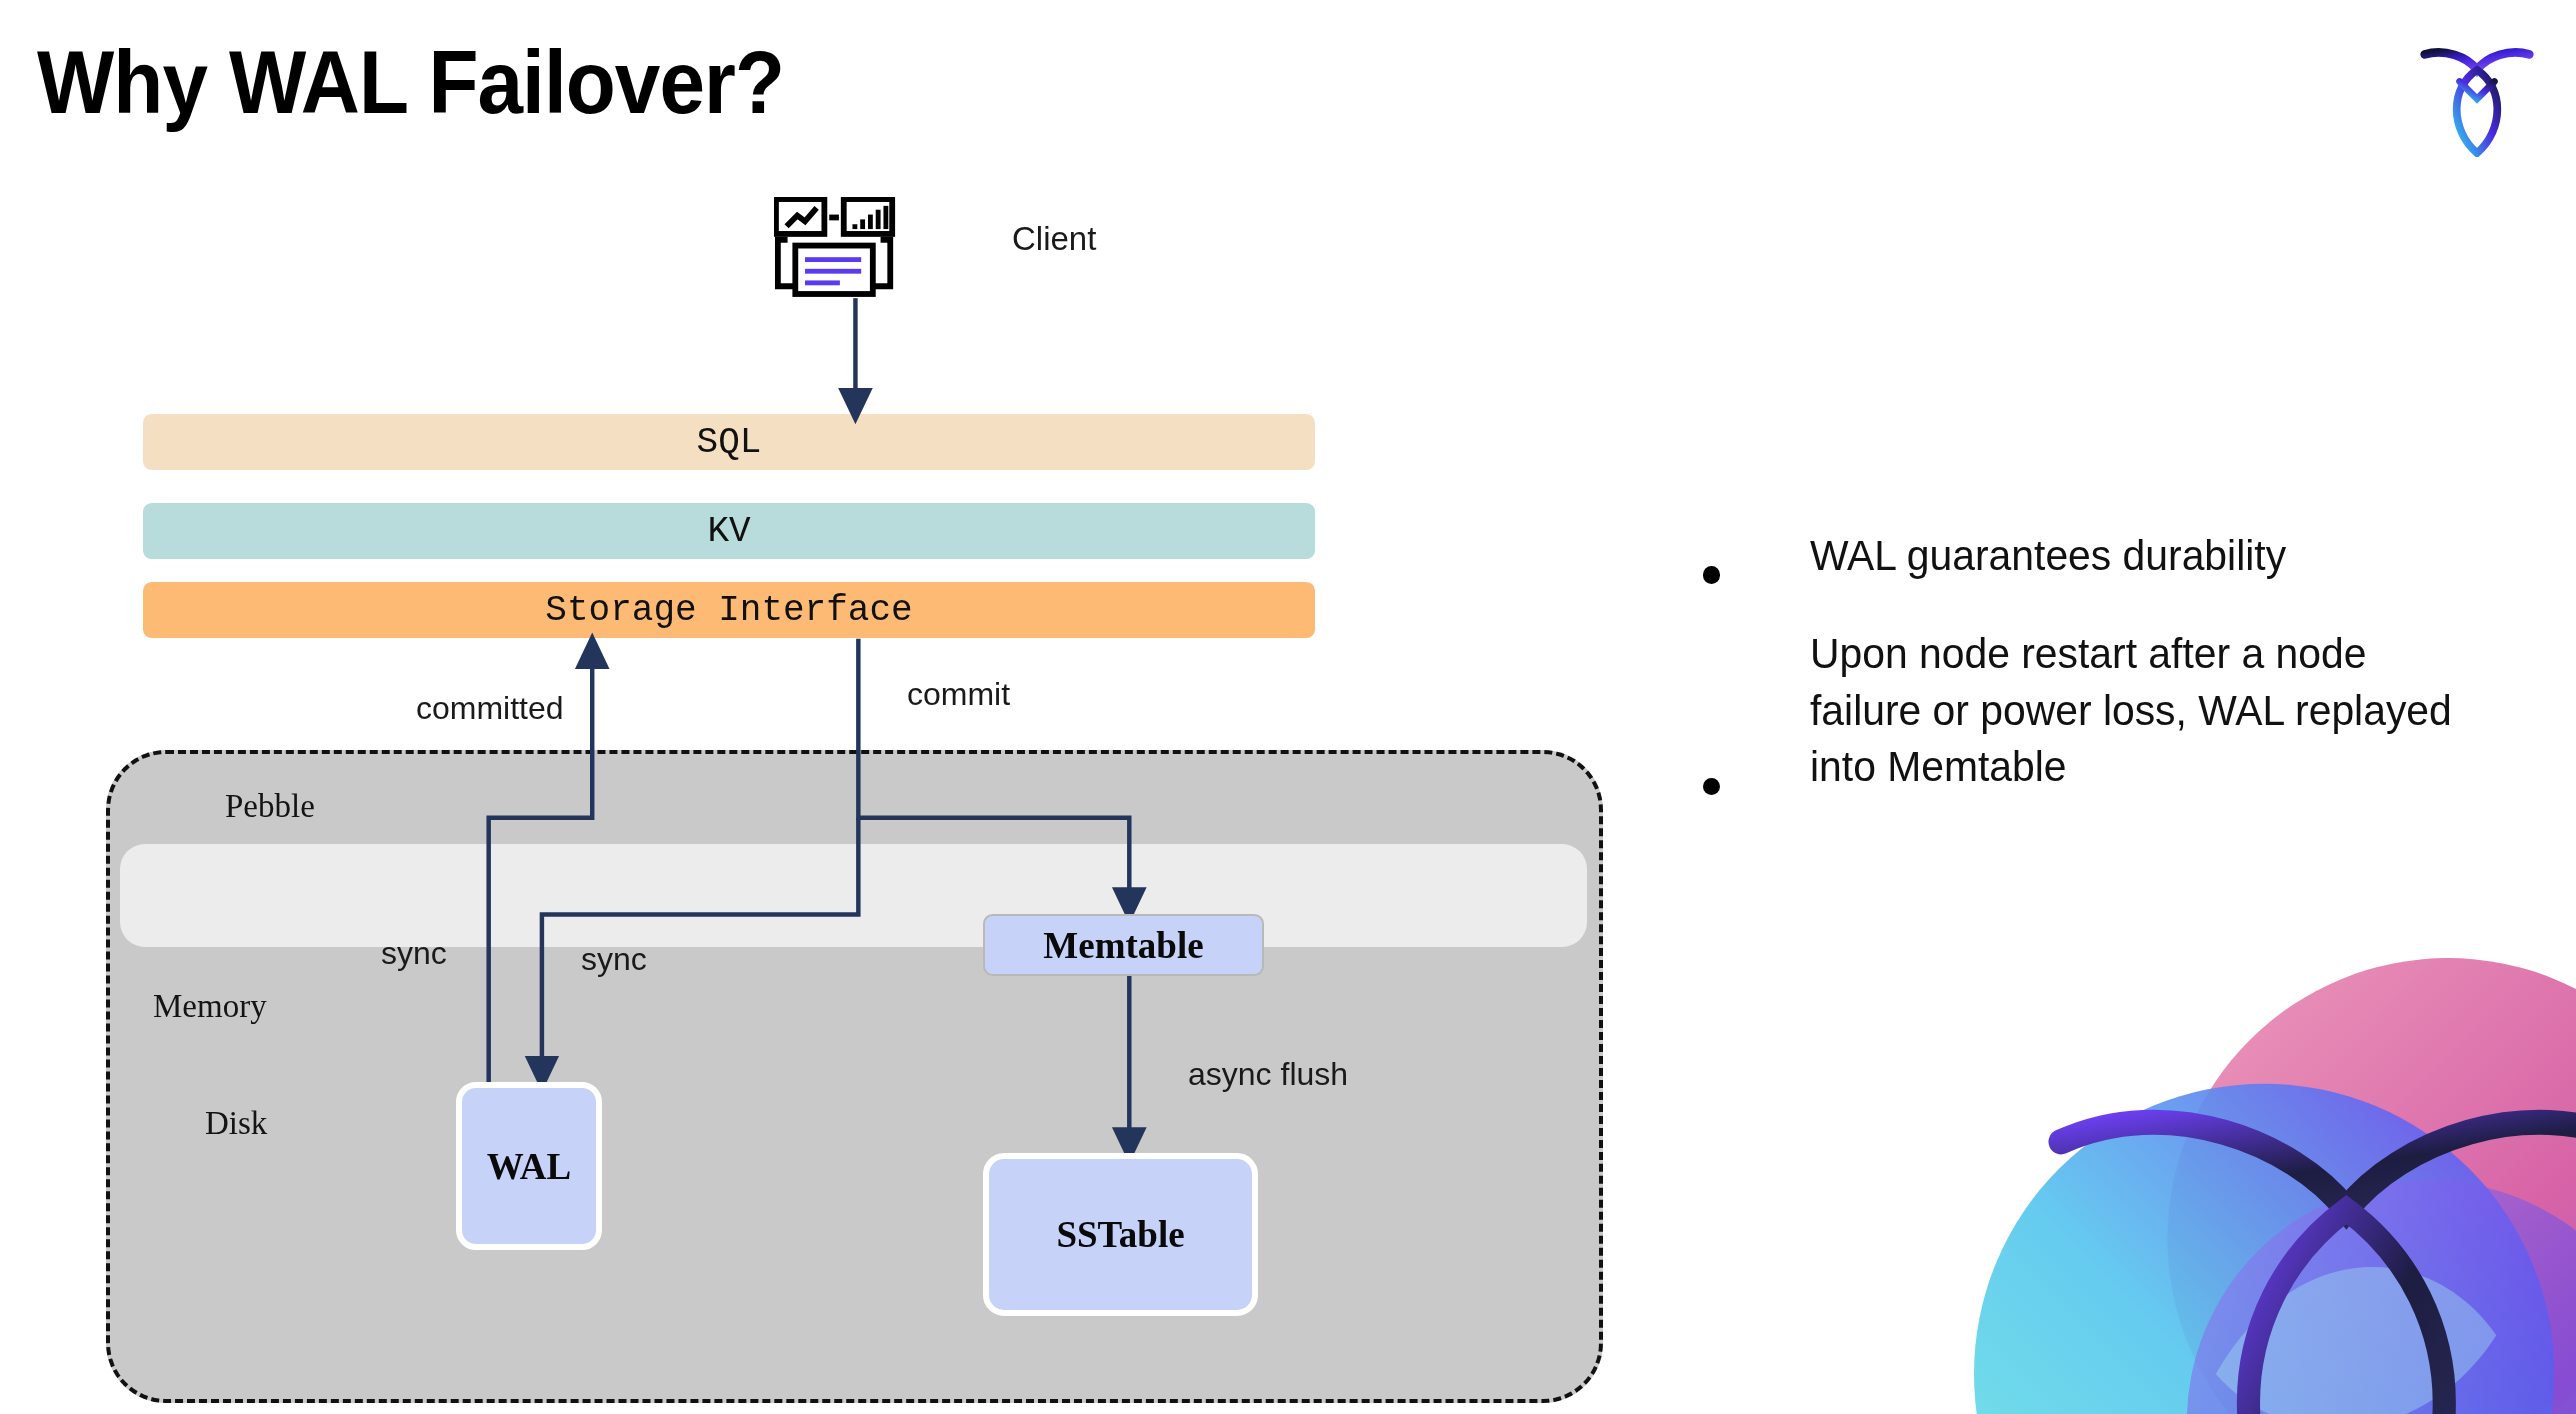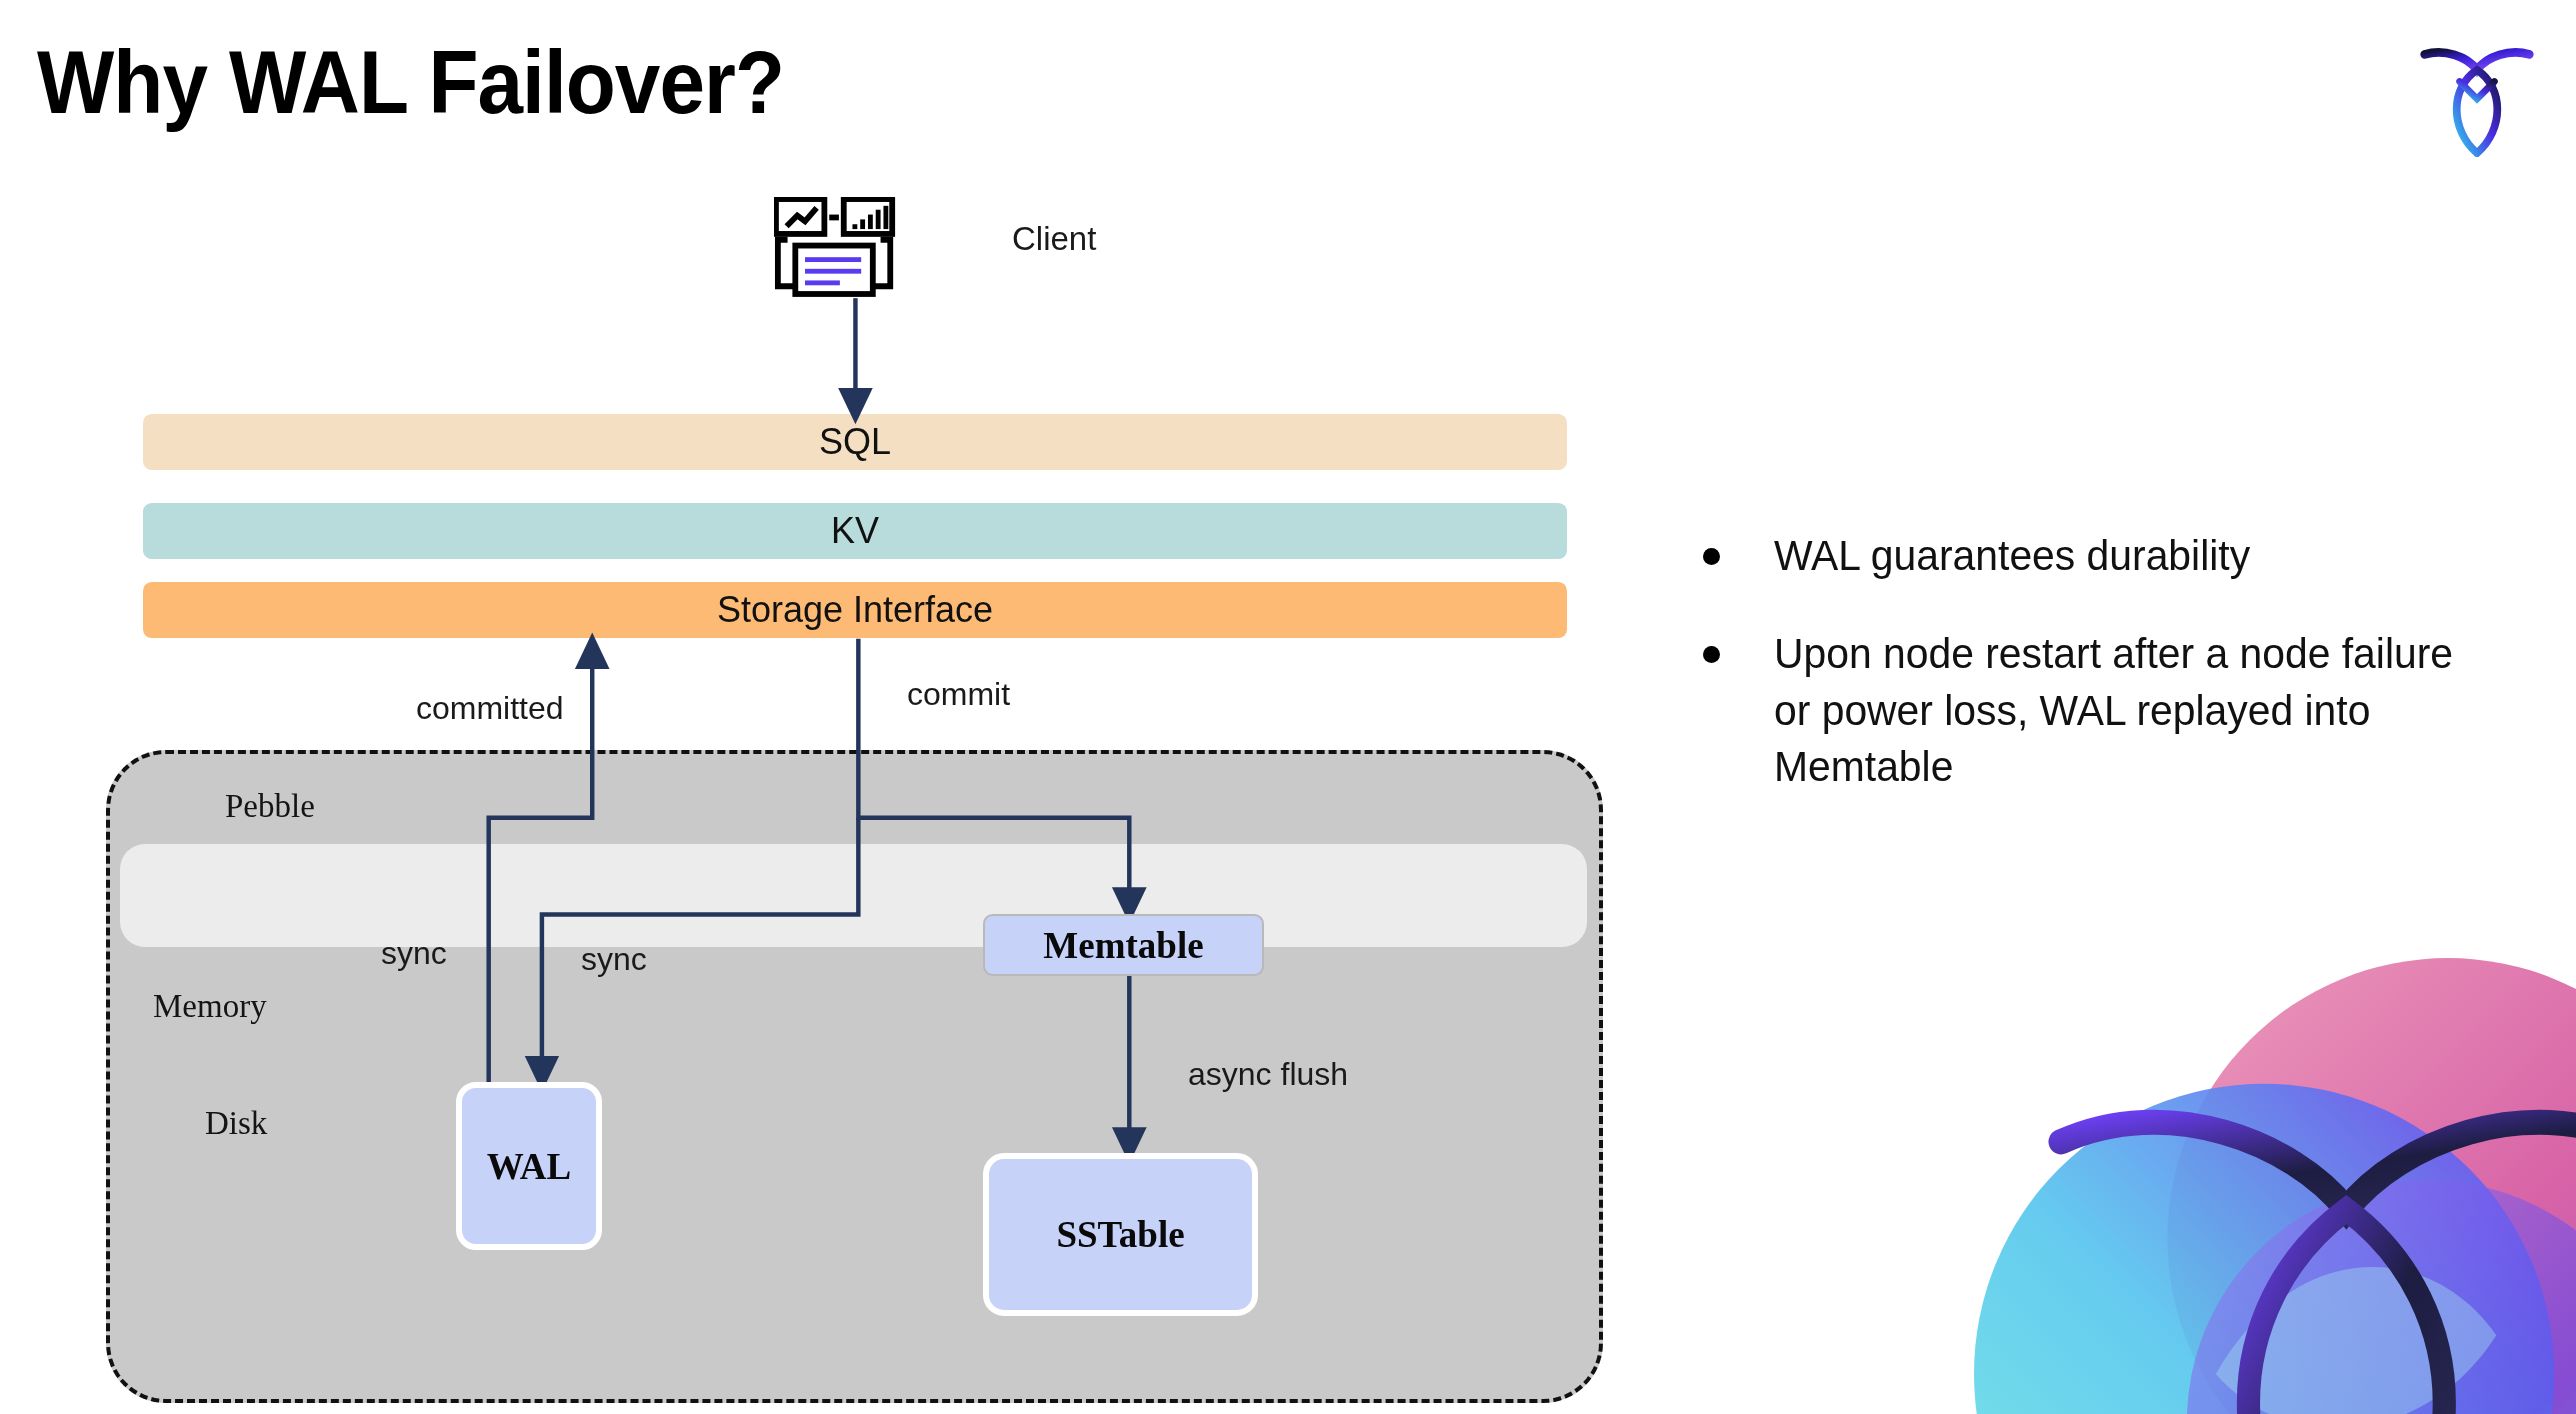--- a/index.html
+++ b/index.html
@@ -35,24 +35,24 @@
   #client-icon{position:absolute;left:774px;top:197px;width:155px;height:101px;}
   #client-label{
     position:absolute;left:1012px;top:220px;
     font-size:33px;color:#1a1a1a;
     font-family:"Liberation Sans", sans-serif;
     white-space:nowrap;
   }
 
   
   .layer-bar{
-    position:absolute;left:143px;width:1424px;height:56px;
+    position:absolute;left:143px;width:1172px;height:56px;
     border-radius:8.7px;
     display:flex;align-items:center;justify-content:center;
-    font-family:Liberation Sans, sans-serif;
+    font-family:Liberation Mono, monospace;
     font-size:36px;color:#111111;
   }
   #layer-sql{top:414px;background:#f5dfc2;}
   #layer-kv{top:503px;background:#b7dcdb;}
   #layer-storage{top:582px;background:#fdba74;}
 
   
   #pebble-box{
     position:absolute;left:106px;top:750px;width:1497px;height:653px;
     background:#c9c9c9;
@@ -117,21 +117,21 @@
     font-size:32px;color:#1a1a1a;white-space:nowrap;
   }
   #label-committed{left:416px;top:690px;}
   #label-commit{left:907px;top:676px;}
   #label-sync-left{left:381px;top:935px;}
   #label-sync-right{left:581px;top:941px;}
   #label-async-flush{left:1188px;top:1056px;}
 
   
   #bullets{position:absolute;left:1703px;top:527px;width:803px;}
-  .bullet-row{display:flex;align-items:flex-start;margin-bottom:41px;}
+  .bullet-row{display:flex;align-items:flex-end;margin-bottom:41px;gap:36px;}
   .bullet-dot{
     flex:0 0 auto;width:17.4px;height:17.4px;border-radius:50%;
     background:#000000;margin-top:21px;margin-right:54px;
   }
   .bullet-text{
     font-family:"Liberation Sans", sans-serif;
     font-size:43px;line-height:1.32;color:#111111;
     transform:scaleX(0.95);transform-origin:left top;
   }
 </style>

